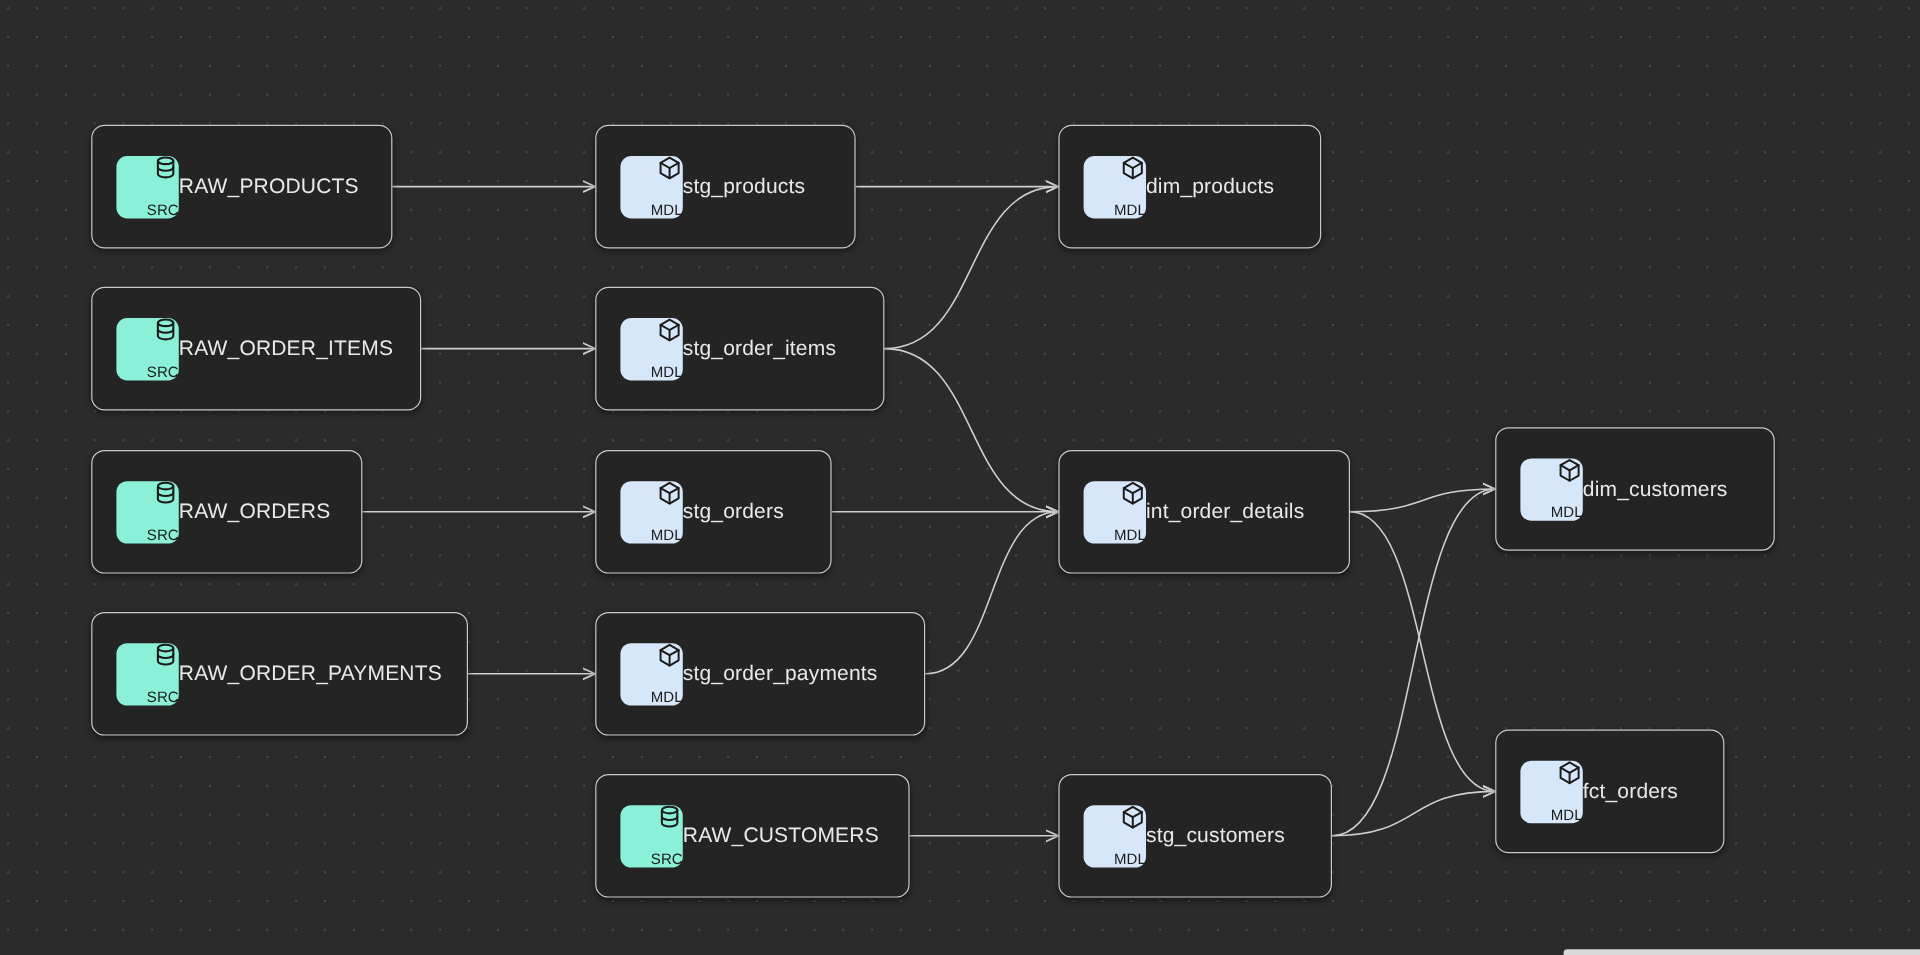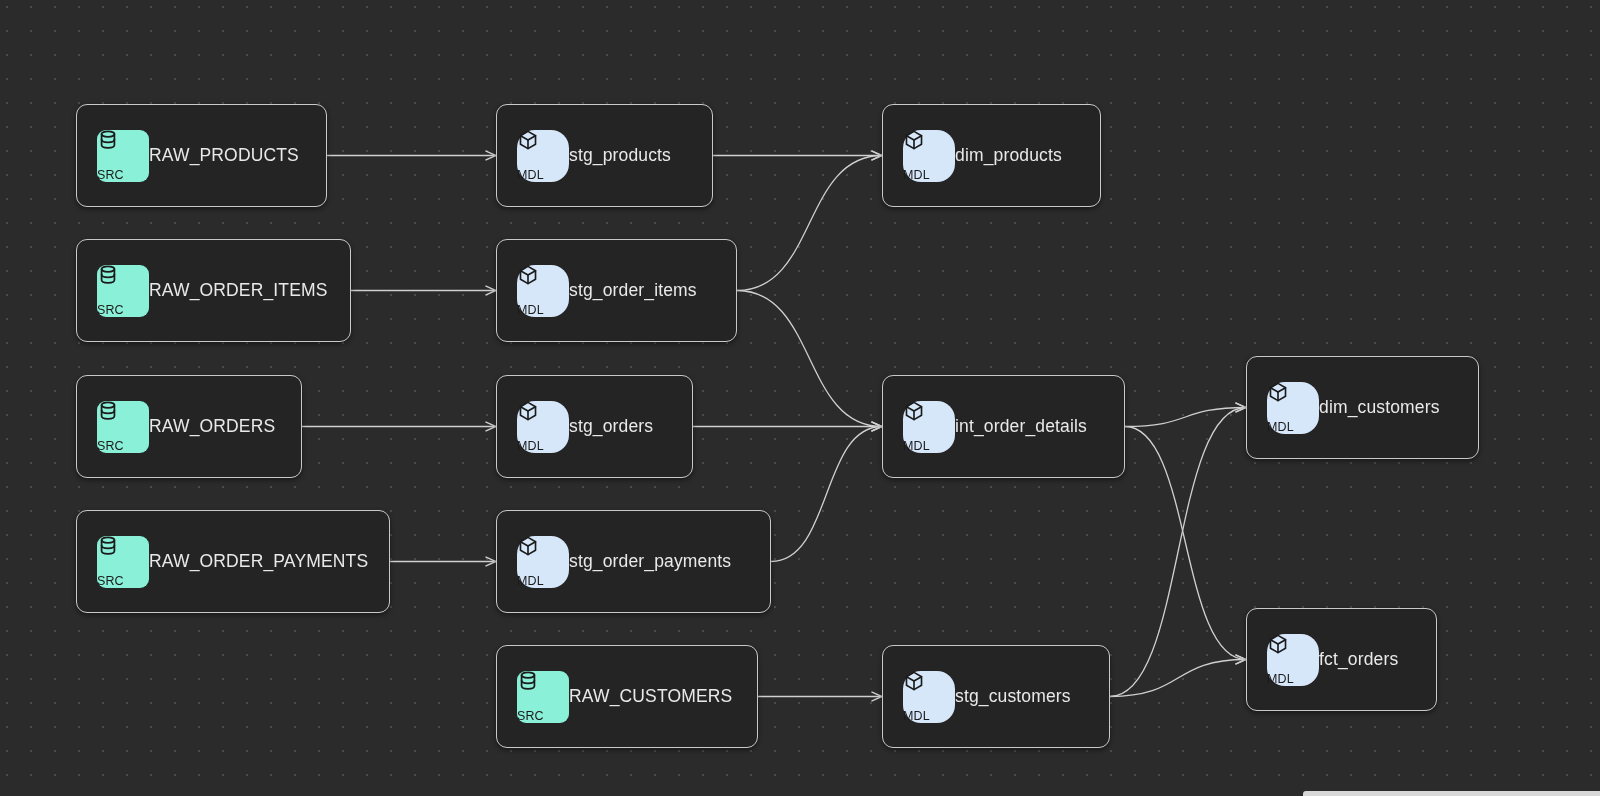--- a/index.html
+++ b/index.html
@@ -34,27 +34,27 @@
     border-radius:11px;
     padding:0 26px 0 20px;
     z-index:2;
     box-shadow:0 2px 5px rgba(0,0,0,0.45);
   }
   .badge {
     width:52px; height:52px;
     border-radius:9px;
     display:flex;
     flex-direction:column;
-    align-items:flex-start;
+    align-items:flex-end;
     justify-content:center;
     flex:0 0 auto;
     gap:16px;
   }
   .badge.src { background:#8af0d8; }
-  .badge.mdl { background:#d7e7fa;border-radius:18px; }
+  .badge.mdl { background:#d7e7fa; }
   .badge svg { display:block; }
   .badge-text {
     font-size:12.5px;
     font-weight:500;
     color:#1b1b1b;
     line-height:1;
     margin-top:2px;
     letter-spacing:0.1px;
   }
   .node-label {

